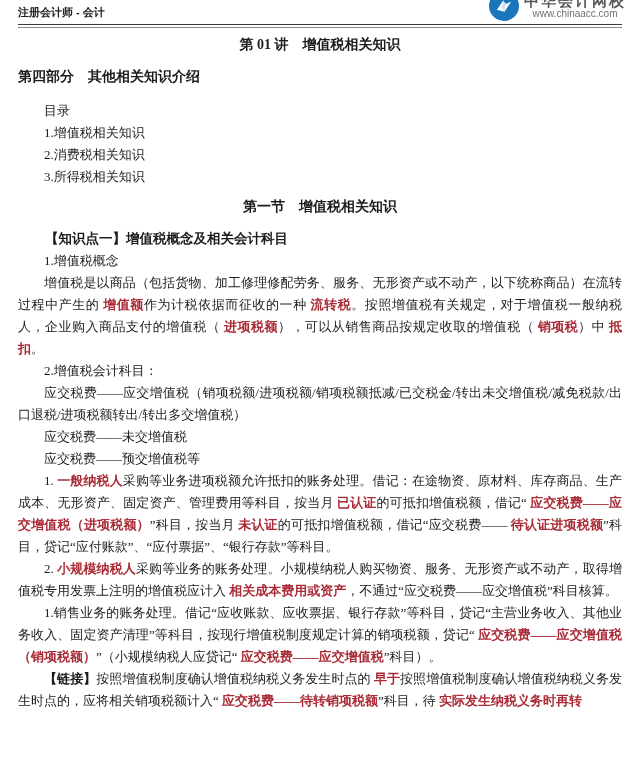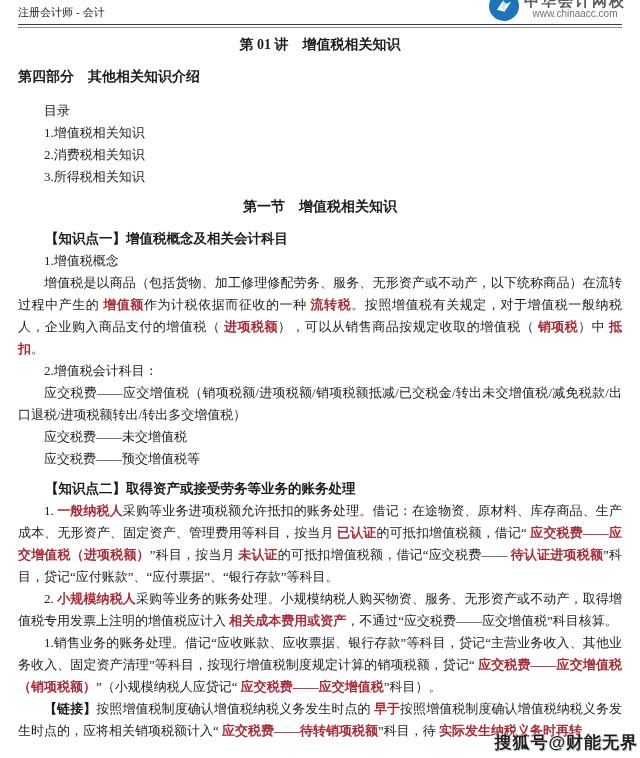--- a/index.html
+++ b/index.html
@@ -16,21 +16,21 @@
     box-sizing:border-box;
     padding:0 18px;
     font-family:"Liberation Serif","DejaVu Serif",serif;
     font-size:13px;line-height:22px;color:#1c1c1c;
   }
   
   .header{position:relative;height:24px;}
   .header-left{
     position:absolute;left:0;top:5px;
     font-family:"Liberation Sans","DejaVu Sans",sans-serif;
-    font-weight:normal;font-size:11px;line-height:14px;color:#222;
+    font-weight:bold;font-size:11px;line-height:14px;color:#222;
   }
   .logo{position:absolute;right:-4px;top:-9px;display:flex;align-items:center;gap:5px;}
   .logo-circle{
     width:30px;height:30px;border-radius:50%;
     background:var(--brand-blue);
     display:flex;align-items:center;justify-content:center;
     flex:0 0 auto;
   }
   .logo-text{display:flex;flex-direction:column;}
   .logo-name{
@@ -98,22 +98,20 @@
   <div class="title-section">第一节　增值税相关知识</div>
 
   <div class="kp-title">【知识点一】增值税概念及相关会计科目</div>
   <p class="body">1.增值税概念</p>
   <p class="body"><span class="run-n">增值税是以商品（包括货物、加工修理修配劳务、服务、无形资产或不动产，以下统称商品）在流转过程中产生的 </span><span class="run-r">增值额</span><span class="run-n">作为计税依据而征收的一种 </span><span class="run-r">流转税</span><span class="run-n">。按照增值税有关规定，对于增值税一般纳税人，企业购入商品支付的增值税（ </span><span class="run-r">进项税额</span><span class="run-n">），可以从销售商品按规定收取的增值税（ </span><span class="run-r">销项税</span><span class="run-n">）中 </span><span class="run-r">抵扣</span><span class="run-n">。</span></p>
   <p class="body">2.增值税会计科目：</p>
   <p class="body">应交税费——应交增值税（销项税额/进项税额/销项税额抵减/已交税金/转出未交增值税/减免税款/出口退税/进项税额转出/转出多交增值税）</p>
   <p class="body">应交税费——未交增值税</p>
   <p class="body">应交税费——预交增值税等</p>
 
-  <div class="kp-title tight">【知识点二】取得资产或接受劳务等业务的账务处理</div>
   <p class="body"><span class="run-n">1. </span><span class="run-r">一般纳税人</span><span class="run-n">采购等业务进项税额允许抵扣的账务处理。借记：在途物资、原材料、库存商品、生产成本、无形资产、固定资产、管理费用等科目，按当月 </span><span class="run-r">已认证</span><span class="run-n">的可抵扣增值税额，借记“ </span><span class="run-r">应交税费——应交增值税（进项税额）</span><span class="run-n">”科目，按当月 </span><span class="run-r">未认证</span><span class="run-n">的可抵扣增值税额，借记“应交税费—— </span><span class="run-r">待认证进项税额</span><span class="run-n">”科目，贷记“应付账款”、“应付票据”、“银行存款”等科目。</span></p>
   <p class="body"><span class="run-n">2. </span><span class="run-r">小规模纳税人</span><span class="run-n">采购等业务的账务处理。小规模纳税人购买物资、服务、无形资产或不动产，取得增值税专用发票上注明的增值税应计入 </span><span class="run-r">相关成本费用或资产</span><span class="run-n">，不通过“应交税费——应交增值税”科目核算。</span></p>
 
   <p class="body"><span class="run-n">1.销售业务的账务处理。借记“应收账款、应收票据、银行存款”等科目，贷记“主营业务收入、其他业务收入、固定资产清理”等科目，按现行增值税制度规定计算的销项税额，贷记“ </span><span class="run-r">应交税费——应交增值税（销项税额）</span><span class="run-n">”（小规模纳税人应贷记“ </span><span class="run-r">应交税费——应交增值税</span><span class="run-n">”科目）。</span></p>
   <p class="body"><span class="run-b">【链接】</span><span class="run-n">按照增值税制度确认增值税纳税义务发生时点的 </span><span class="run-r">早于</span><span class="run-n">按照增值税制度确认增值税纳税义务发生时点的，应将相关销项税额计入“ </span><span class="run-r">应交税费——待转销项税额</span><span class="run-n">”科目，待 </span><span class="run-r">实际发生纳税义务时再转</span></p>
 
-  <div class="watermark">搜狐号@财能无界</div>
 
 </div>
 
 </body></html>

